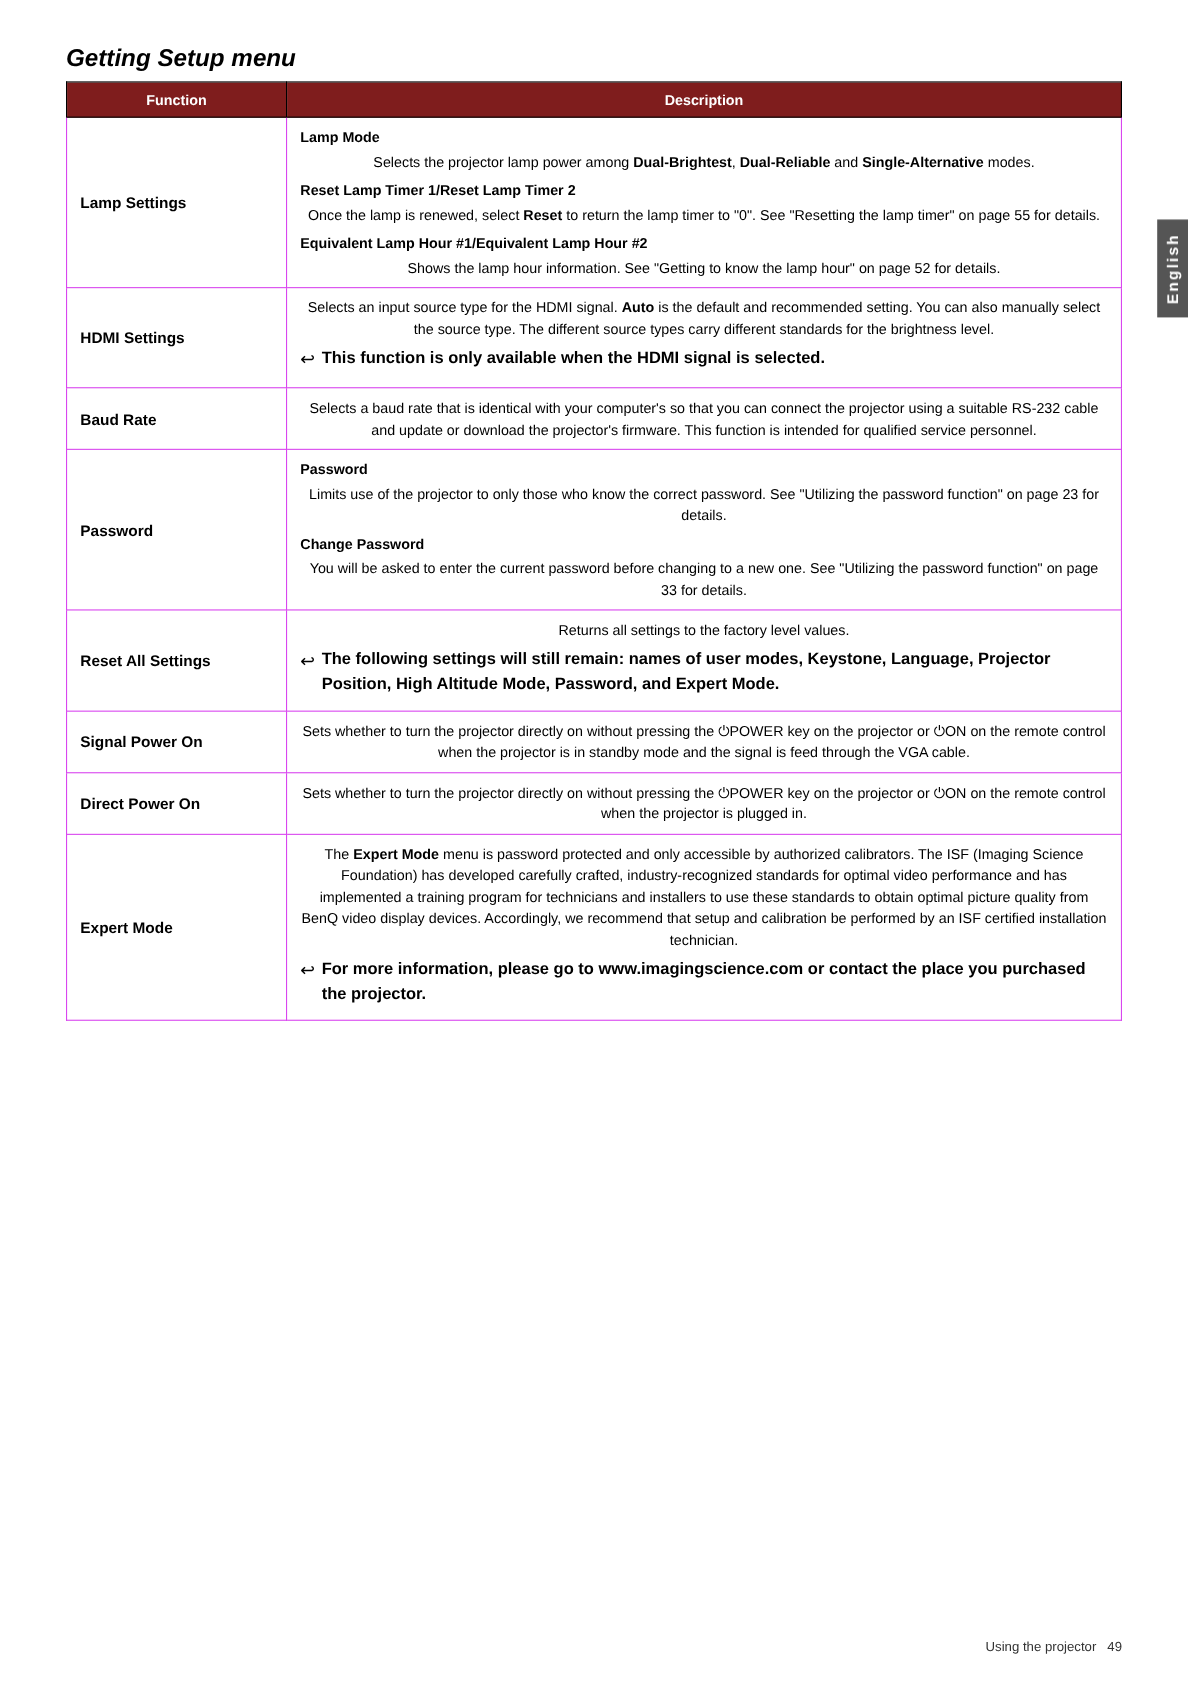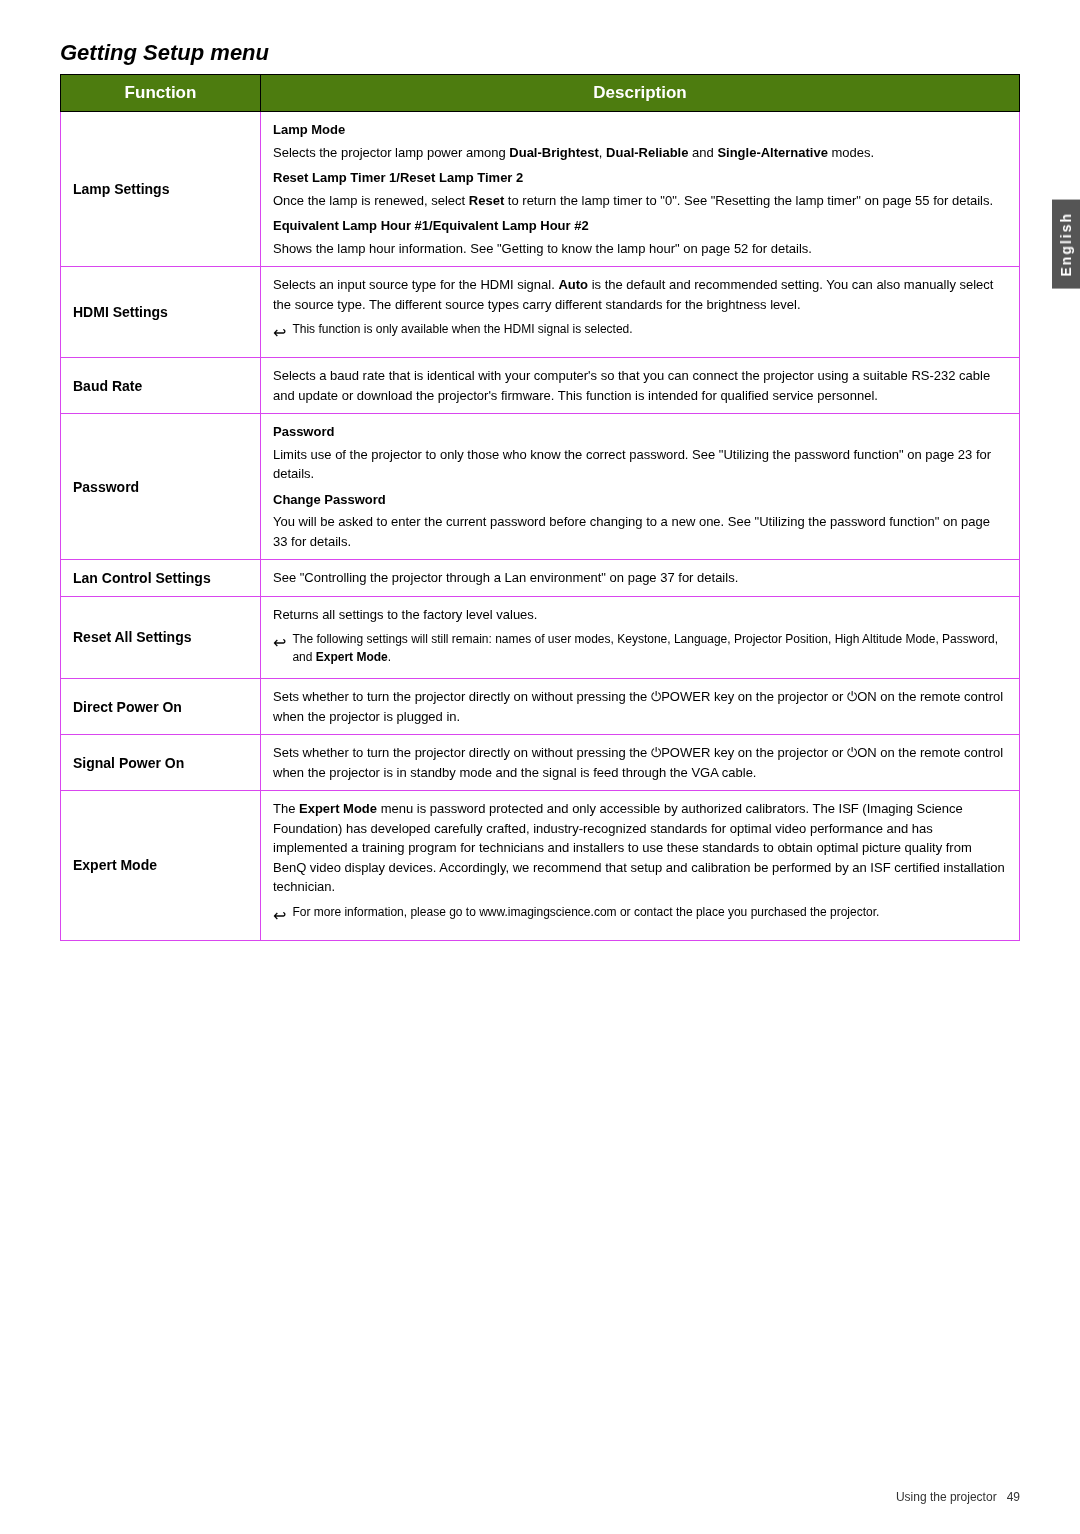--- a/index.html
+++ b/index.html
@@ -42,25 +42,25 @@
       z-index: 100;
     }
 
     table {
       width: 100%;
       border-collapse: collapse;
       border: 1px solid #000;
     }
 
     thead tr th {
-      background: #4d7c0f;
+      background: #7f1d1d;
       color: #fff;
       padding: 8px 4px;
       text-align: center;
-      font-size: 17px;
+      font-size: 13px;
       font-weight: bold;
       border: 1px solid #000;
     }
 
     tbody tr td {
       border: 1px solid #d946ef;
       padding: 8px 12px;
       vertical-align: top;
     }
 
@@ -71,20 +71,21 @@
       vertical-align: middle;
     }
 
     .desc-col {
       font-size: 13px;
       line-height: 1.5;
     }
 
     .desc-col p {
       margin-bottom: 6px;
+      text-align: center;
     }
 
     .desc-col p:last-child {
       margin-bottom: 0;
     }
 
     .note-box {
       display: flex;
       align-items: flex-start;
       gap: 6px;
@@ -92,22 +93,22 @@
       margin-bottom: 4px;
     }
 
     .note-icon {
       font-size: 16px;
       margin-top: 1px;
       flex-shrink: 0;
     }
 
     .note-text {
-      font-weight: normal;
-      font-size: 12px;
+      font-weight: bold;
+      font-size: 15px;
     }
 
     .sub-heading {
       font-weight: bold;
       font-size: 13px;
       margin-bottom: 3px;
     }
 
     .footer {
       position: absolute;
@@ -163,45 +164,39 @@
       <tr>
         <td class="func-col">Password</td>
         <td class="desc-col">
           <div class="sub-heading">Password</div>
           <p>Limits use of the projector to only those who know the correct password. See "Utilizing the password function" on page 23 for details.</p>
           <div class="sub-heading">Change Password</div>
           <p>You will be asked to enter the current password before changing to a new one. See "Utilizing the password function" on page 33 for details.</p>
         </td>
       </tr>
       <tr>
-        <td class="func-col">Lan Control Settings</td>
-        <td class="desc-col">
-          <p>See "Controlling the projector through a Lan environment" on page 37 for details.</p>
-        </td>
-      </tr>
-      <tr>
         <td class="func-col">Reset All Settings</td>
         <td class="desc-col">
           <p>Returns all settings to the factory level values.</p>
           <div class="note-box">
         <span class="note-icon">↩</span>
         <span class="note-text">The following settings will still remain: names of user modes, Keystone, Language, Projector Position, High Altitude Mode, Password, and <strong>Expert Mode</strong>.</span>
       </div>
         </td>
       </tr>
       <tr>
+        <td class="func-col">Signal Power On</td>
+        <td class="desc-col">
+          <p>Sets whether to turn the projector directly on without pressing the ⏻POWER key on the projector or ⏻ON on the remote control when the projector is in standby mode and the signal is feed through the VGA cable.</p>
+        </td>
+      </tr>
+      <tr>
         <td class="func-col">Direct Power On</td>
         <td class="desc-col">
           <p>Sets whether to turn the projector directly on without pressing the ⏻POWER key on the projector or ⏻ON on the remote control when the projector is plugged in.</p>
-        </td>
-      </tr>
-      <tr>
-        <td class="func-col">Signal Power On</td>
-        <td class="desc-col">
-          <p>Sets whether to turn the projector directly on without pressing the ⏻POWER key on the projector or ⏻ON on the remote control when the projector is in standby mode and the signal is feed through the VGA cable.</p>
         </td>
       </tr>
       <tr>
         <td class="func-col">Expert Mode</td>
         <td class="desc-col">
           <p>The <strong>Expert Mode</strong> menu is password protected and only accessible by authorized calibrators. The ISF (Imaging Science Foundation) has developed carefully crafted, industry-recognized standards for optimal video performance and has implemented a training program for technicians and installers to use these standards to obtain optimal picture quality from BenQ video display devices. Accordingly, we recommend that setup and calibration be performed by an ISF certified installation technician.</p>
           <div class="note-box">
         <span class="note-icon">↩</span>
         <span class="note-text">For more information, please go to www.imagingscience.com or contact the place you purchased the projector.</span>
       </div>

